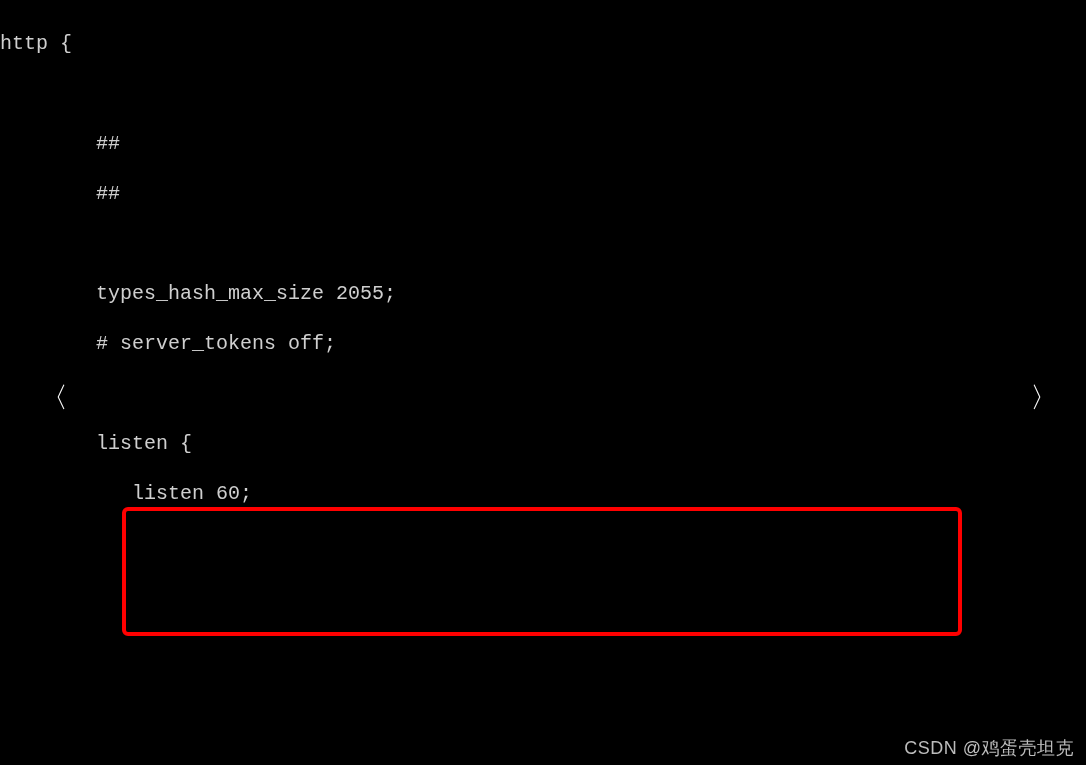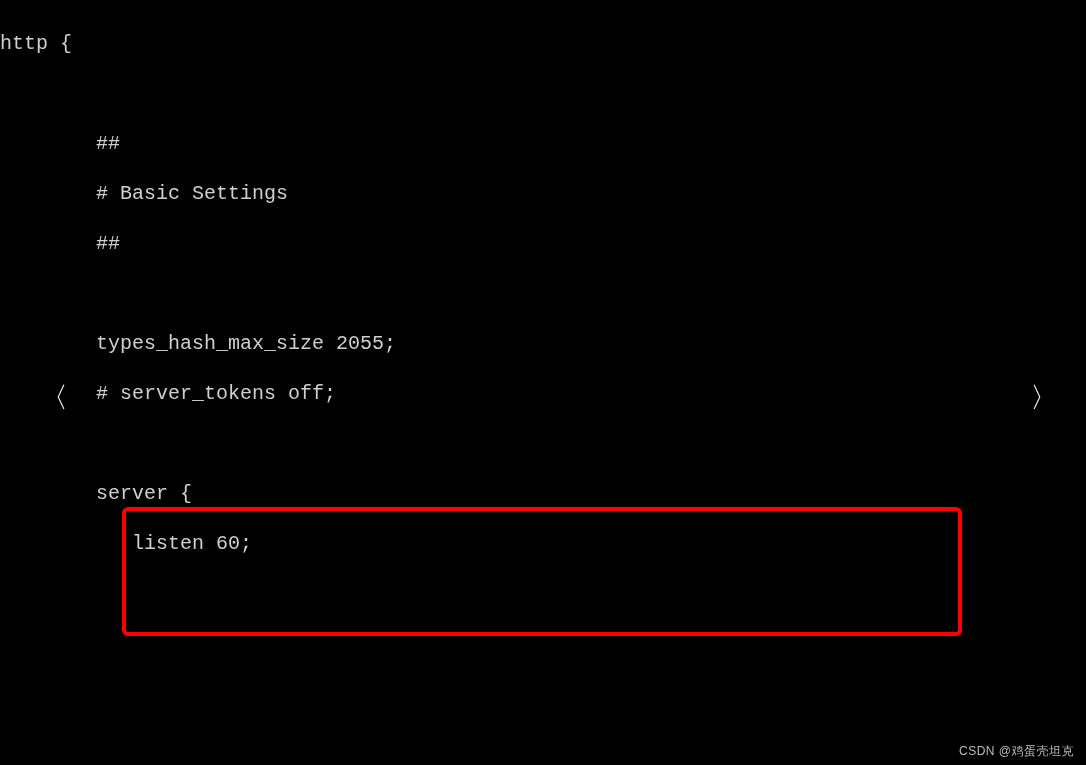--- a/index.html
+++ b/index.html
@@ -53,40 +53,39 @@
     user-select: none;
   }
   .nav-left { left: 40px; }
   .nav-right { right: 28px; }
   .watermark {
     position: absolute;
     right: 12px;
     bottom: 6px;
     color: #bcbcbc;
     font-family: "Microsoft YaHei", Arial, sans-serif;
-    font-size: 12px;
+    font-size: 18px;
     letter-spacing: 0.5px;
     text-shadow: 0 0 3px #000;
     margin-left: 27px;
   }
 </style>
 </head>
 <body>
 
 <div class="code-area">
 <span class="line">http {</span>
 <span class="line"></span>
 <span class="line">        ##</span>
-<span class="line">        # Basic Settings</span>
 <span class="line">        ##</span>
 <span class="line"></span>
 <span class="line">        types_hash_max_size 2055;</span>
 <span class="line">        # server_tokens off;</span>
 <span class="line"></span>
-<span class="line">        server {</span>
+<span class="line">        listen {</span>
 <span class="line">           listen 60;</span>
 <span class="line"></span>
 
 
 
 
 
 
 
 

